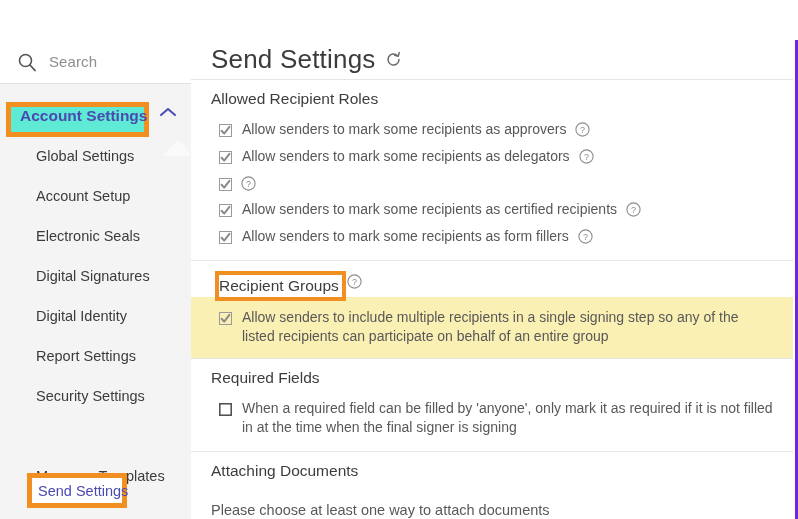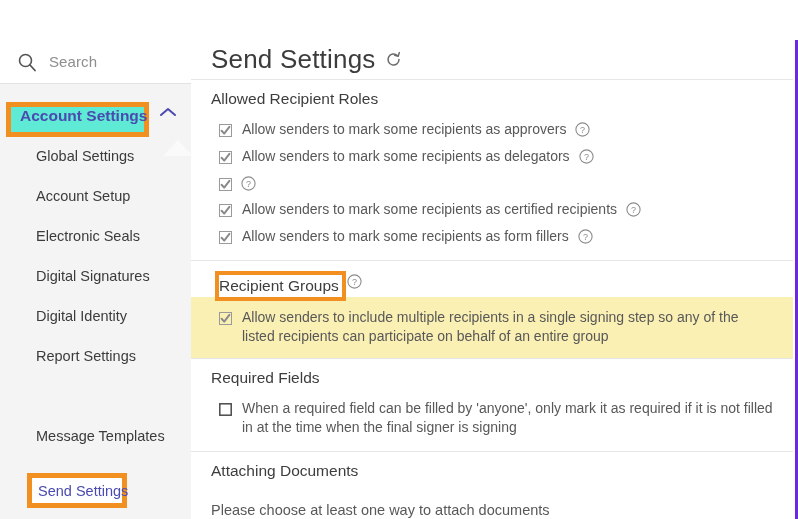--- a/index.html
+++ b/index.html
@@ -213,20 +213,23 @@
         </div>
       <div class="nav-item">
           <span>Digital Signatures</span>
         </div>
       <div class="nav-item">
           <span>Digital Identity</span>
         </div>
       <div class="nav-item">
           <span>Report Settings</span>
         </div>
+      <div class="nav-item">
+          <span>Security Settings</span>
+        </div>
       <div class="nav-item active">
           <span style="visibility:hidden">Send Settings</span>
         </div>
       <div class="nav-item">
           <span>Message Templates</span>
         </div>
     </div>
 
     <div class="send-hl">
       <span>Send Settings</span>

